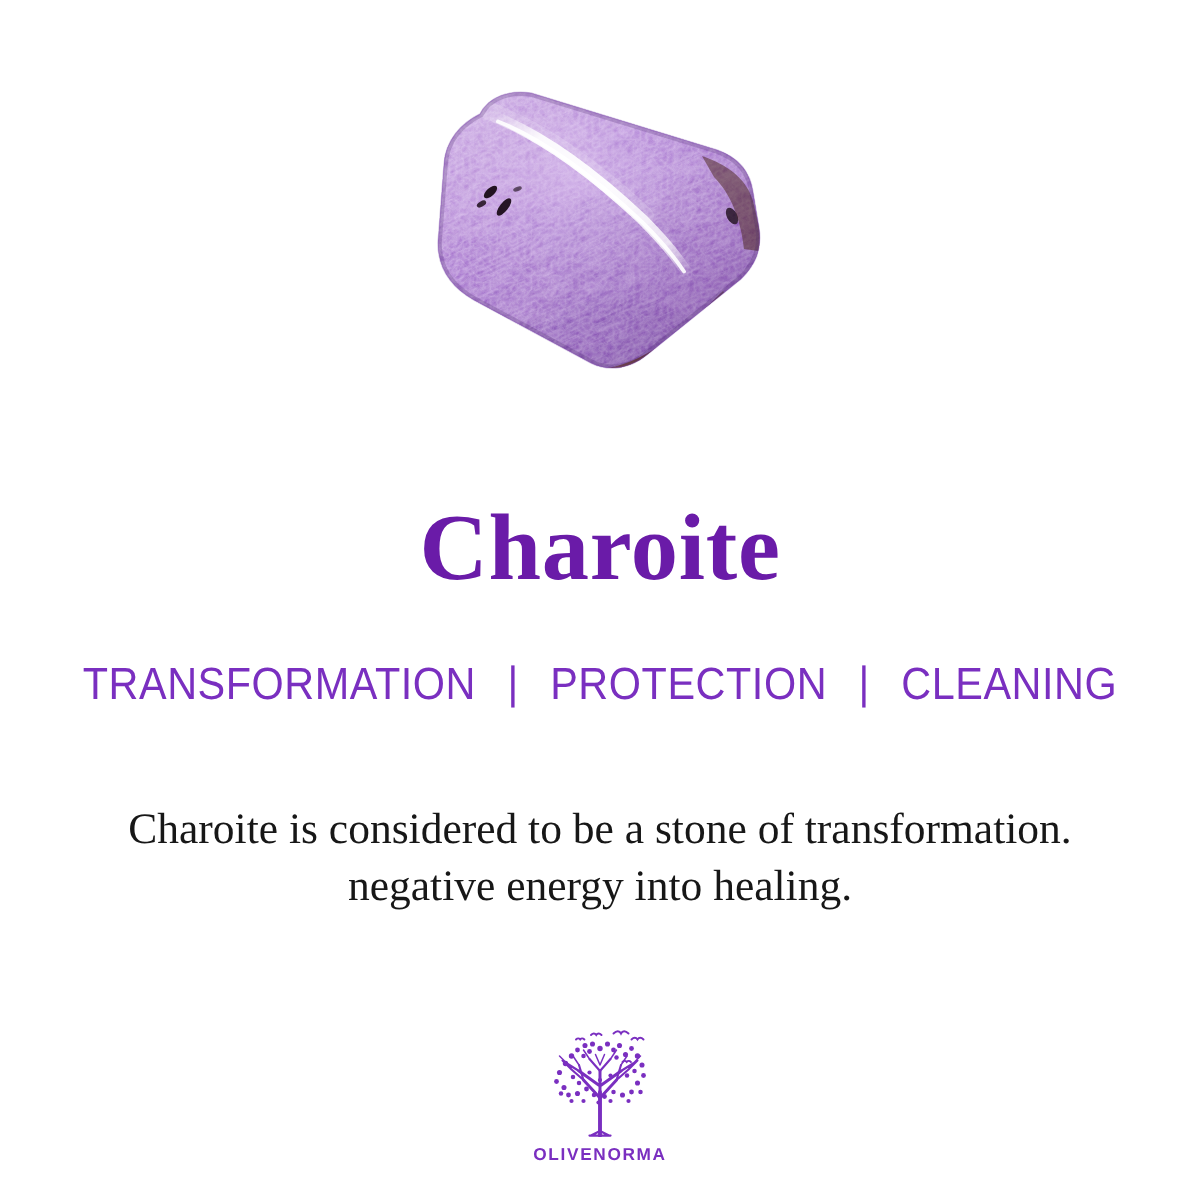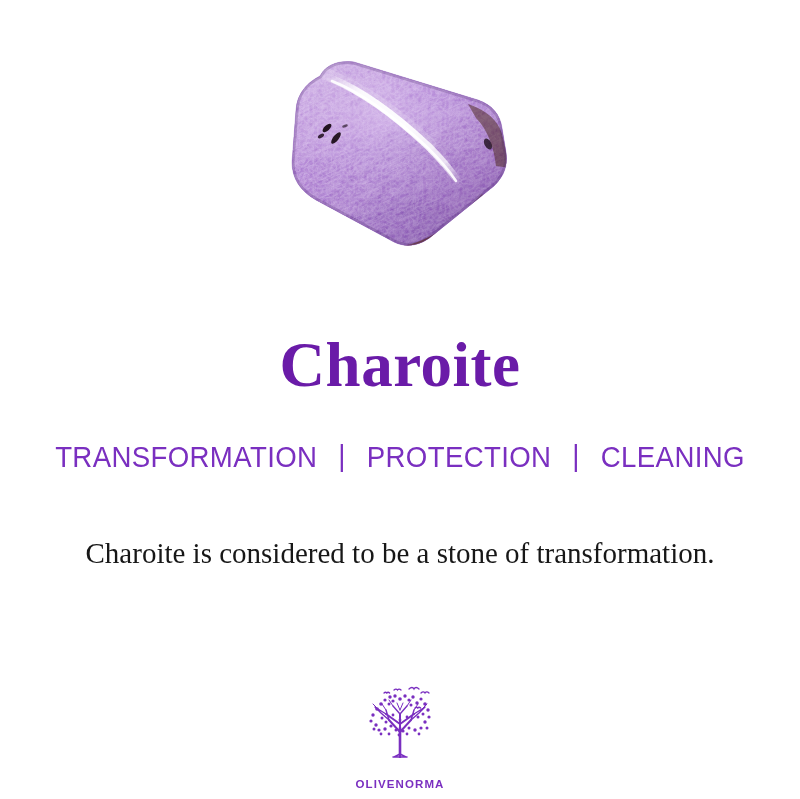--- a/index.html
+++ b/index.html
@@ -112,21 +112,21 @@
     text-align: center;
   }
   .logo-mark {
     display: block;
     margin: 0 auto;
     width: 82px;
     height: 74px;
   }
   .logo-word {
     display: block;
-    margin-top: 20px;
+    margin-top: 6px;
     font-family: "Liberation Sans", sans-serif;
     font-weight: bold;
     font-size: 11.5px;
     letter-spacing: 1.1px;
     color: #7A2FC0;
   }
 </style>
 </head>
 <body>
 
@@ -278,20 +278,21 @@
   <div class="keywords">
     <span class="kw">TRANSFORMATION</span>
     <span class="sep">|</span>
     <span class="kw">PROTECTION</span>
     <span class="sep">|</span>
     <span class="kw">CLEANING</span>
   </div>
 
   <div class="description">
     <span class="line">Charoite is considered to be a stone of transformation.</span>
+    <span class="line">negative energy into healing.</span>
   </div>
 
   <div class="logo">
     <svg class="logo-mark" viewBox="0 0 82 74" xmlns="http://www.w3.org/2000/svg">
       <g stroke="#7A2FC0" fill="none" stroke-linecap="round" stroke-linejoin="round">
 
         <path d="M41 73 L41 44" stroke-width="2.6"></path>
 
         <path d="M41 73 L34 73 M41 73 L48 73 M41 70 L35 73 M41 70 L47 73" stroke-width="1.5"></path>
 

